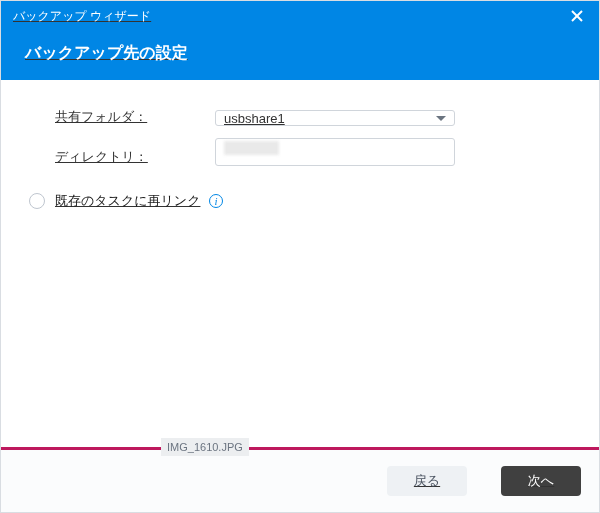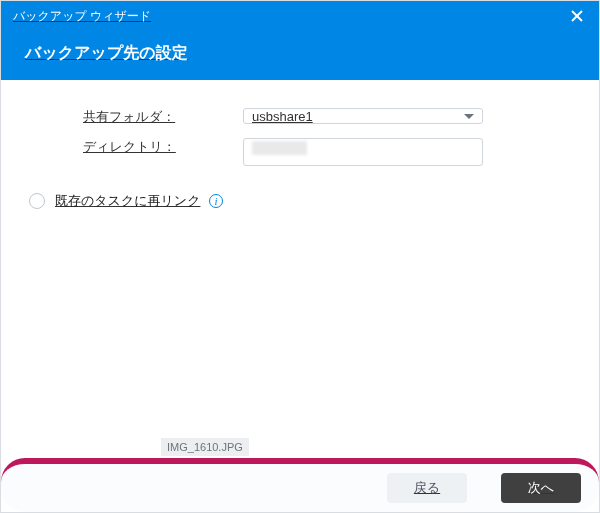--- a/index.html
+++ b/index.html
@@ -10,33 +10,33 @@
   .close-btn { width: 20px; height: 20px; display: flex; align-items: center; justify-content: center; cursor: pointer; }
   .close-btn svg { stroke: #fff; }
   .header { background: #0086e5; color: #fff; padding: 12px 24px 16px 24px; font-size: 16px; font-weight: 600; }
   .body { flex: 1; padding: 28px 28px 0 28px; position: relative; }
   .option-row { display: flex; align-items: center; margin-bottom: 12px; }
   .radio { width: 16px; height: 16px; border: 1px solid #bfc6cf; border-radius: 50%; margin-right: 10px; position: relative; display:inline-block; flex-shrink:0; }
   .radio.checked { border-color: #0086e5; }
   .radio.checked::after { content: ""; position: absolute; width: 8px; height: 8px; background: #0086e5; border-radius: 50%; top: 3px; left: 3px; }
   .option-label { font-size: 13px; color: #1a1a1a; }
   .fields { margin-left: 26px; }
-  .field-row { display: flex; align-items: flex-start; margin-bottom: 12px; margin-left: 28px; }
+  .field-row { display: flex; align-items: flex-end; margin-bottom: 12px; }
   .field-label { width: 160px; font-size: 13px; color: #333; }
   .select { width: 240px; height: 16px; border: 1px solid #d0d5db; border-radius: 3px; background: #fff; display: flex; align-items: center; padding: 0 8px; position: relative; cursor: pointer; }
   .select .value { flex: 1; font-size: 13px; color: #333; }
   .select .caret { width: 0; height: 0; border-left: 5px solid transparent; border-right: 5px solid transparent; border-top: 5px solid #6b7480; }
   .textinput { width: 240px; height: 28px; border: 1px solid #d0d5db; border-radius: 3px; padding: 0 8px; font-size: 13px; color: #333; background: #fff; }
   .textinput .blur { display:inline-block; width: 55px; height: 14px; background: #e9e9e9; filter: blur(1.5px); vertical-align: middle; }
   .option2 { display:flex; align-items:center; margin-top: 26px; }
   .info-icon { margin-left: 8px; width:16px; height:16px; display:inline-flex; align-items:center; justify-content:center; }
   .info-icon svg circle { stroke:#0086e5; fill:none; }
   .info-icon svg text { fill:#0086e5; font-size:11px; font-family:Georgia, serif; font-style:italic; }
   .watermark { position: absolute; left: 160px; top: 358px; background: #eceef0; color: #6b7480; font-size: 11px; padding: 3px 6px; border-radius: 0; }
-  .footer { height: 54px; border-top: 6px solid #be185d; display:flex; align-items:center; justify-content:flex-end; padding: 0 18px; gap: 10px; background:#fbfcfd;border-radius:24px; }
+  .footer { height: 65px; border-top: 3px solid #be185d; display:flex; align-items:center; justify-content:flex-end; padding: 0 18px; gap: 10px; background:#fbfcfd; }
   .btn { min-width: 80px; height: 30px; border-radius: 4px; font-size: 13px; display:flex; align-items:center; justify-content:center; cursor:pointer; padding: 0 18px; }
   .btn-secondary { background: #eef1f4; color: #4a5360; }
   .btn-primary { background: #404040; color: #fff; margin-left: 24px; }
 </style>
 </head>
 <body>
 
 <div class="window">
 
   <div class="titlebar">

